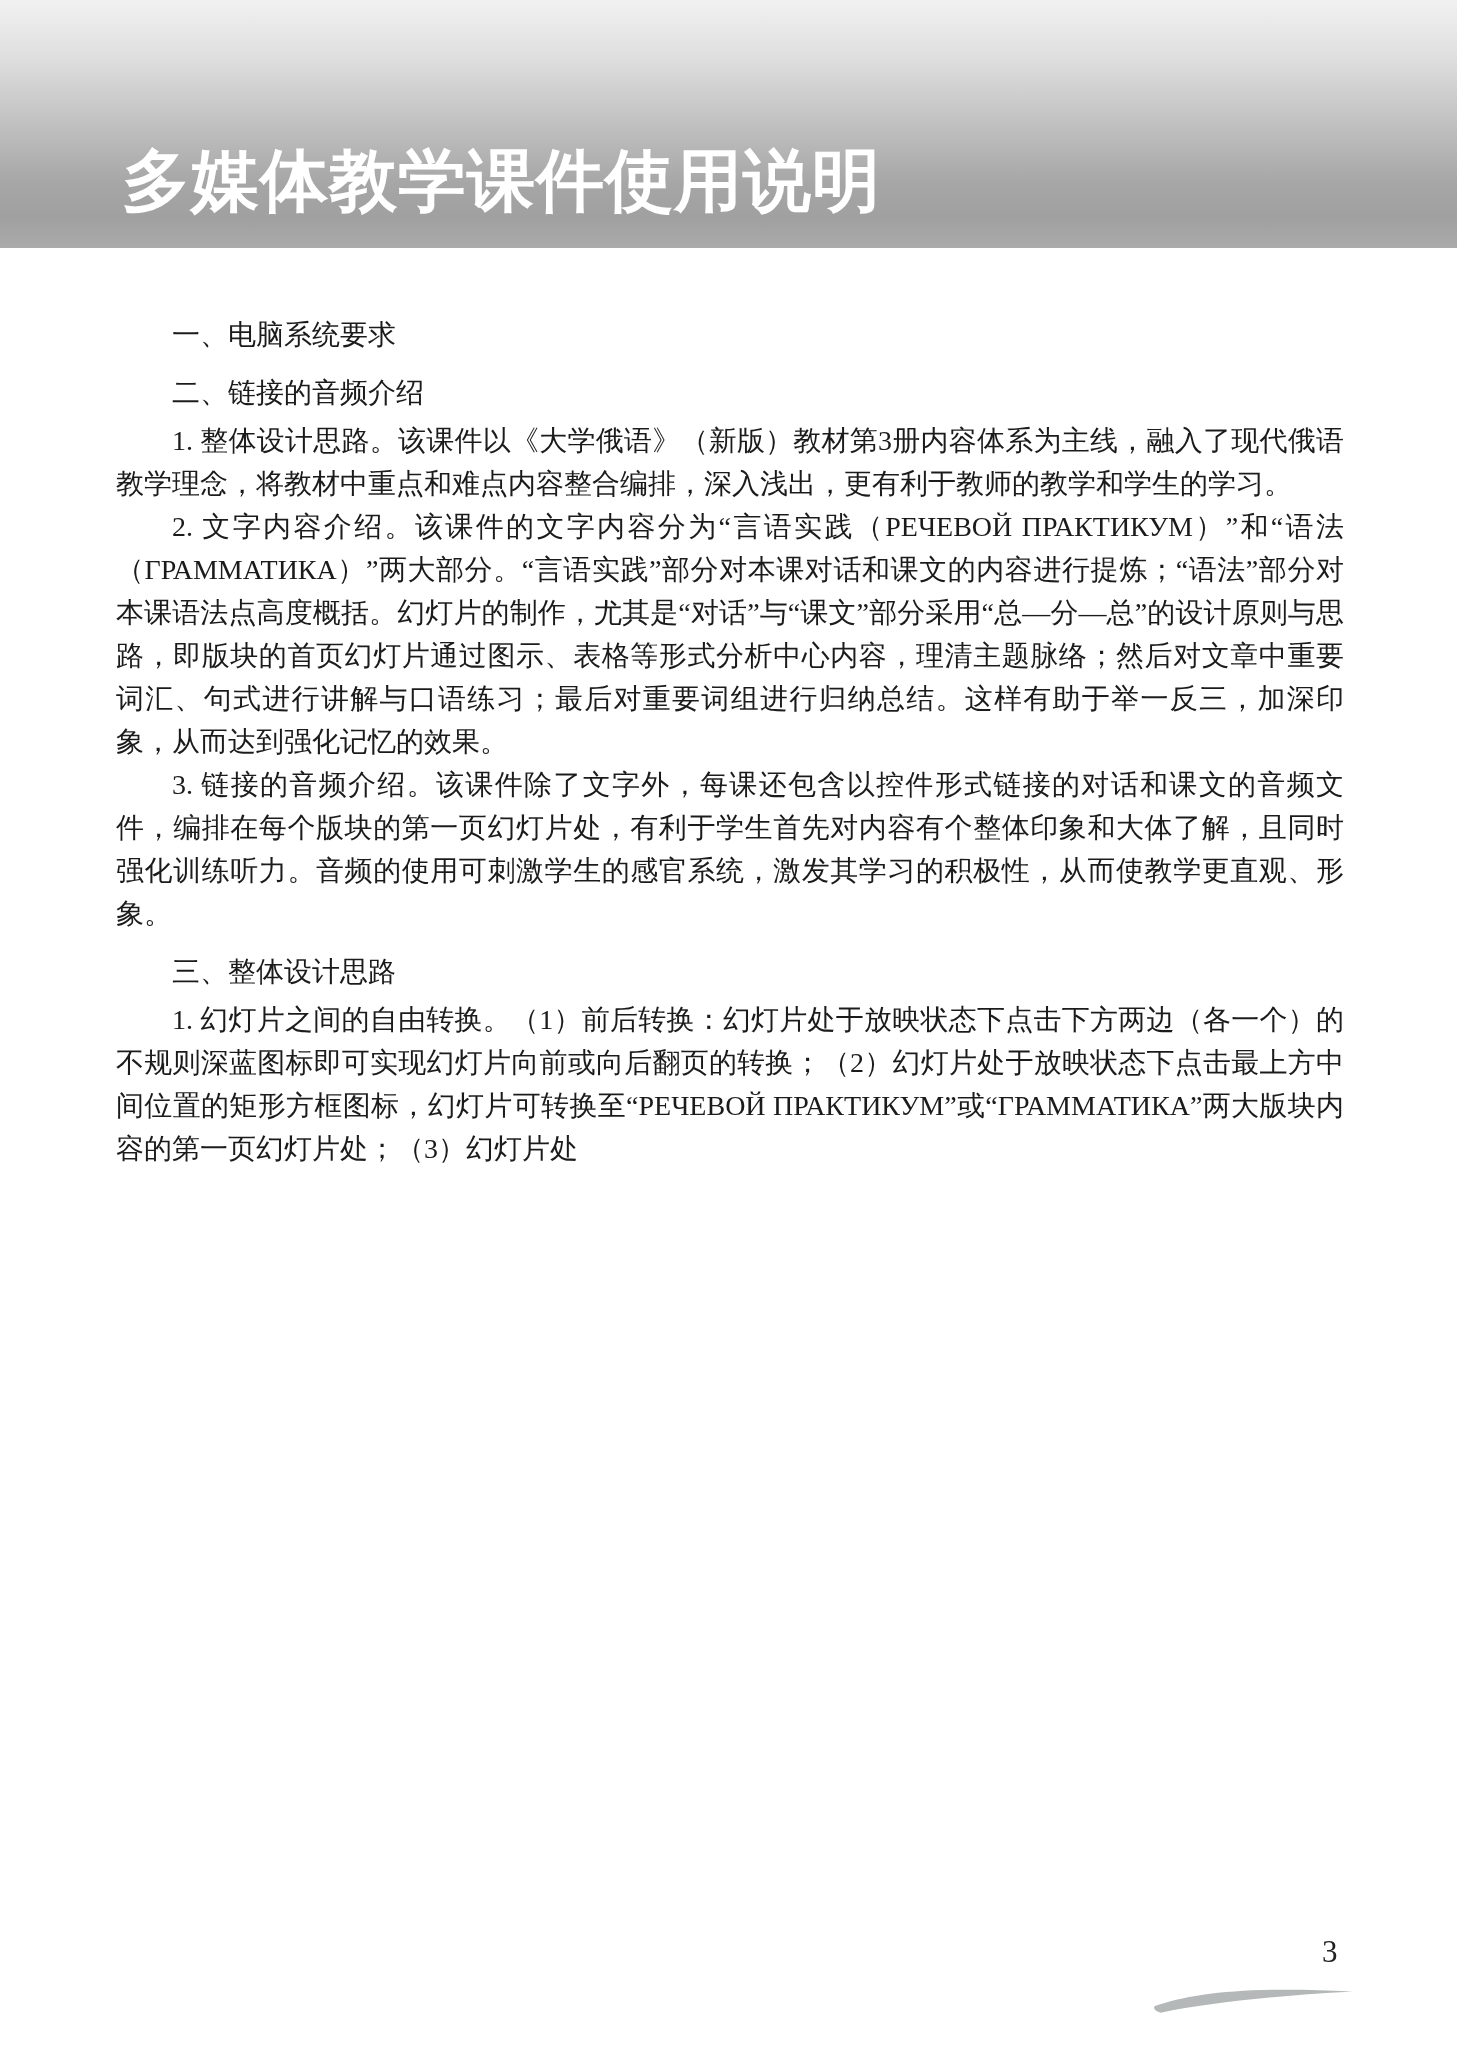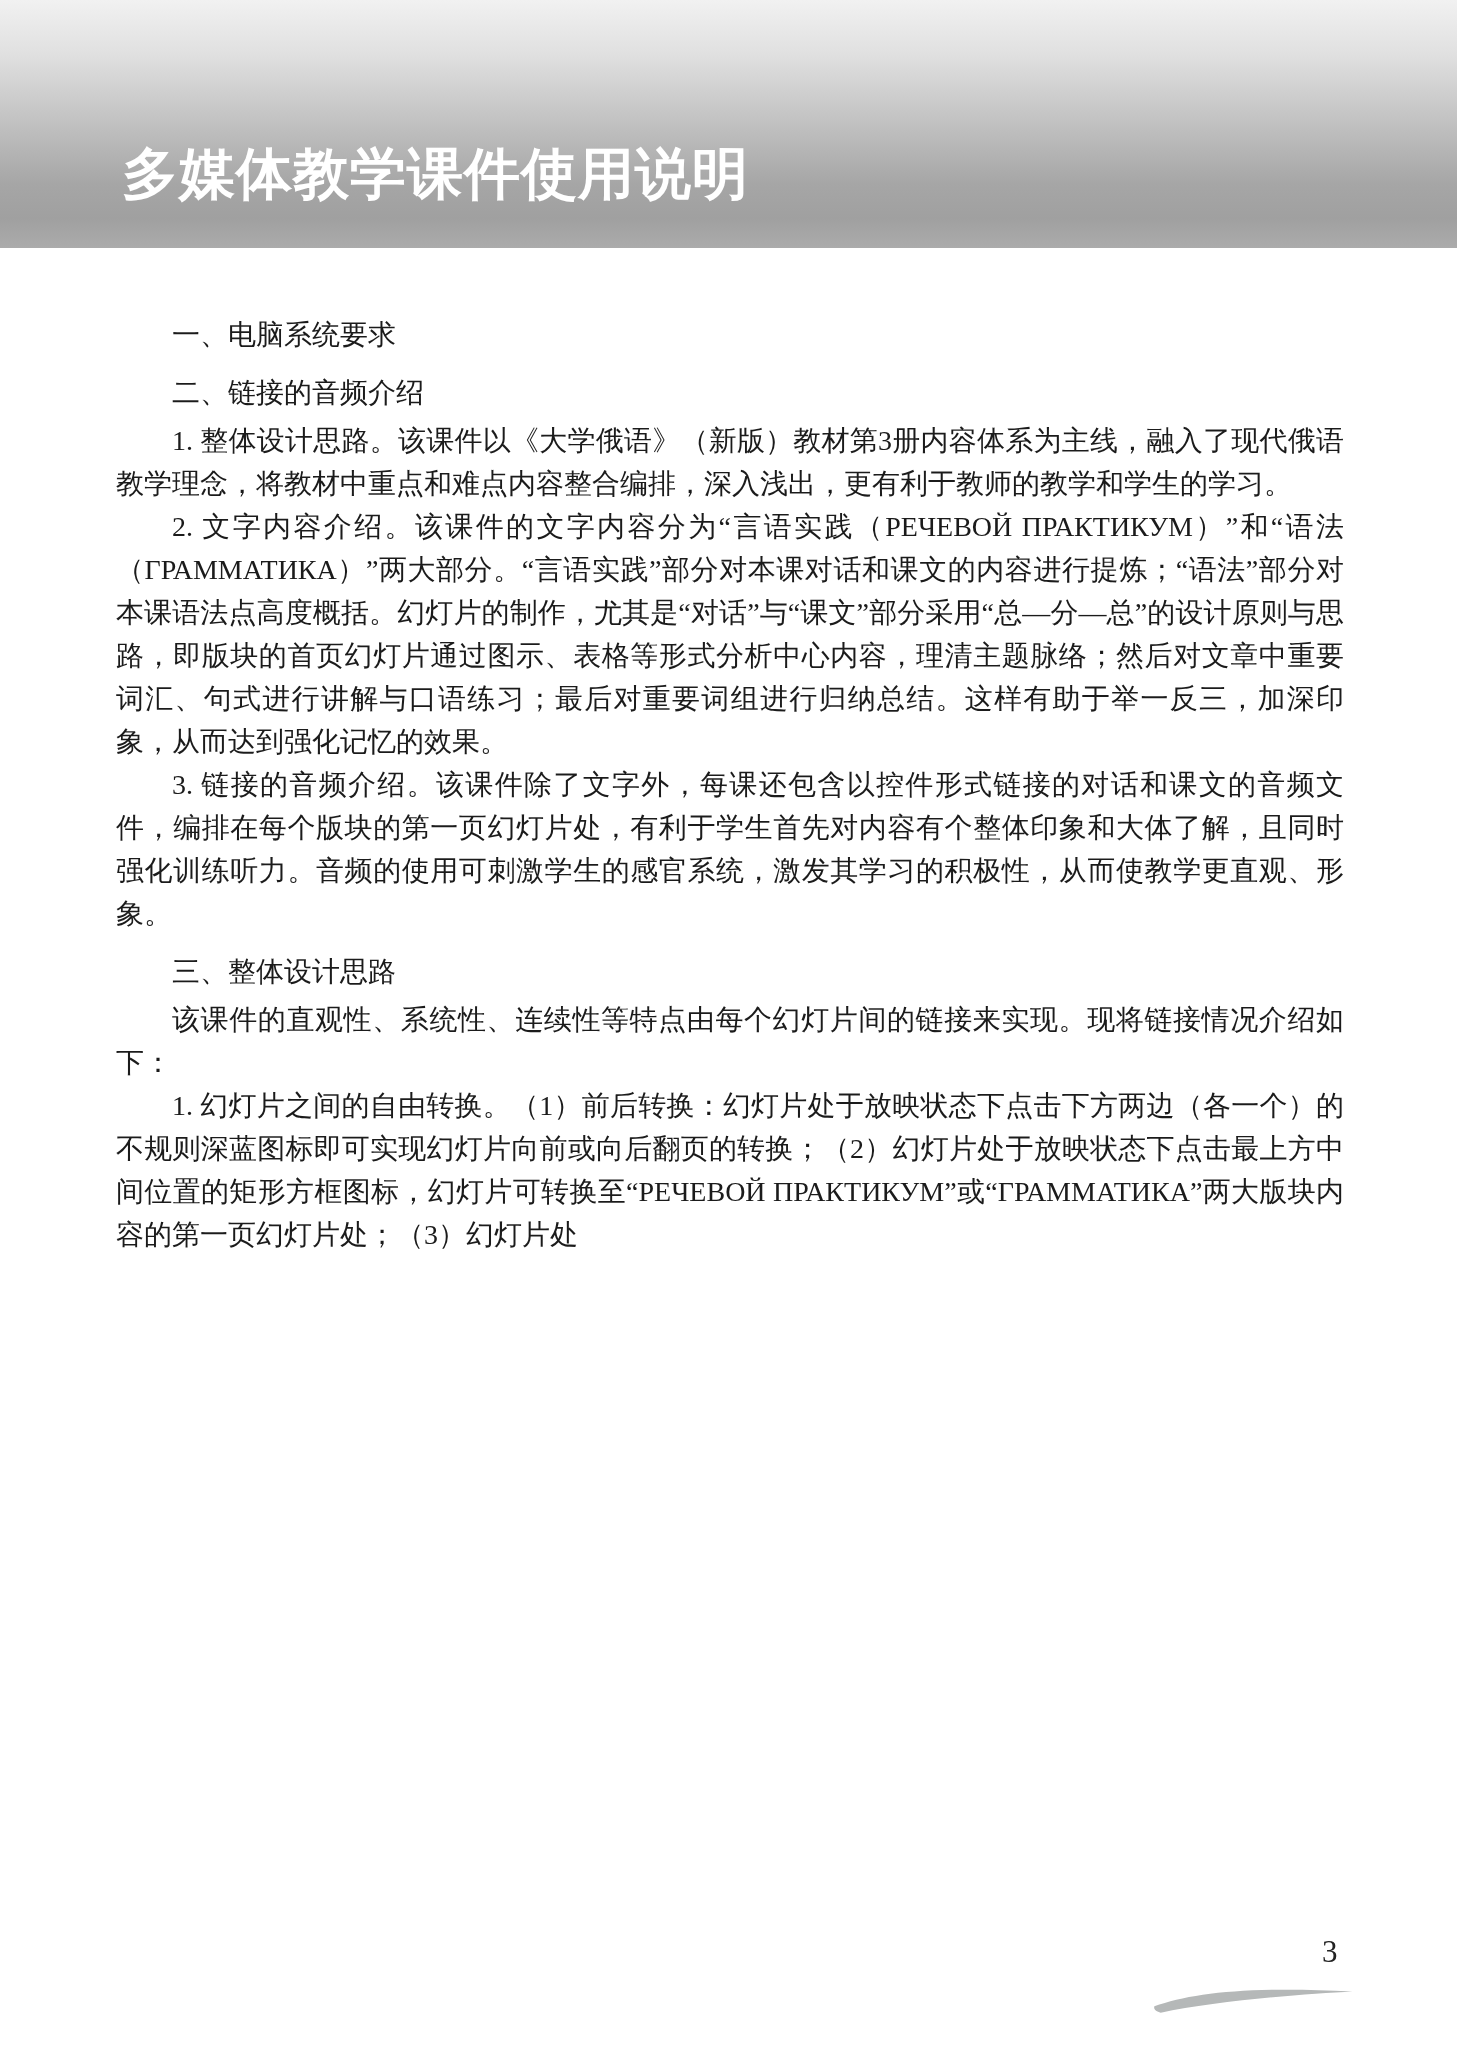--- a/index.html
+++ b/index.html
@@ -20,24 +20,24 @@
   .banner {
     position: absolute;
     top: 0; left: 0;
     width: 1457px;
     height: 248px;
     background: linear-gradient(180deg, #f1f1f1 0%, #e0e0e0 22%, #c3c3c3 48%, #a6a6a6 74%, #a0a0a0 88%, #ababab 100%);
   }
   .banner-title {
     position: absolute;
     left: 122px;
-    top: 146px;
-    font-family: Liberation Sans, sans-serif;
+    top: 152px;
+    font-family: Liberation Mono, monospace;
     font-weight: 700;
-    font-size: 56px;
+    font-size: 68px;
     line-height: 1;
     color: #ffffff;
     letter-spacing: 1px;
     white-space: nowrap;
   }
   .content {
     position: absolute;
     left: 116px;
     top: 298px;
     width: 1228px;
@@ -78,21 +78,20 @@
     <h1 class="banner-title">多媒体教学课件使用说明</h1>
   </header>
 
   <main class="content">
     <h2 class="heading">一、电脑系统要求</h2>
     <h2 class="heading">二、链接的音频介绍</h2>
     <p class="para">1. 整体设计思路。该课件以《大学俄语》（新版）教材第3册内容体系为主线，融入了现代俄语教学理念，将教材中重点和难点内容整合编排，深入浅出，更有利于教师的教学和学生的学习。</p>
     <p class="para">2. 文字内容介绍。该课件的文字内容分为“言语实践（РЕЧЕВОЙ ПРАКТИКУМ）”和“语法（ГРАММАТИКА）”两大部分。“言语实践”部分对本课对话和课文的内容进行提炼；“语法”部分对本课语法点高度概括。幻灯片的制作，尤其是“对话”与“课文”部分采用“总—分—总”的设计原则与思路，即版块的首页幻灯片通过图示、表格等形式分析中心内容，理清主题脉络；然后对文章中重要词汇、句式进行讲解与口语练习；最后对重要词组进行归纳总结。这样有助于举一反三，加深印象，从而达到强化记忆的效果。</p>
     <p class="para">3. 链接的音频介绍。该课件除了文字外，每课还包含以控件形式链接的对话和课文的音频文件，编排在每个版块的第一页幻灯片处，有利于学生首先对内容有个整体印象和大体了解，且同时强化训练听力。音频的使用可刺激学生的感官系统，激发其学习的积极性，从而使教学更直观、形象。</p>
     <h2 class="heading">三、整体设计思路</h2>
-    <p class="para">该课件的直观性、系统性、连续性等特点由每个幻灯片间的链接来实现。现将链接情况介绍如下：</p>
     <p class="para">1. 幻灯片之间的自由转换。（1）前后转换：幻灯片处于放映状态下点击下方两边（各一个）的不规则深蓝图标即可实现幻灯片向前或向后翻页的转换；（2）幻灯片处于放映状态下点击最上方中间位置的矩形方框图标，幻灯片可转换至“РЕЧЕВОЙ ПРАКТИКУМ”或“ГРАММАТИКА”两大版块内容的第一页幻灯片处；（3）幻灯片处</p>
   </main>
 
   <div class="page-number">3</div>
 
   <svg class="swoosh" viewBox="0 0 200 30" xmlns="http://www.w3.org/2000/svg">
     <path d="M6 21 C 42 8, 98 2, 193 7 C 150 9, 62 16, 12 27 C 8 26, 5 24, 6 21 Z" fill="#b5b8b8"></path>
   </svg>
 
 </div>

